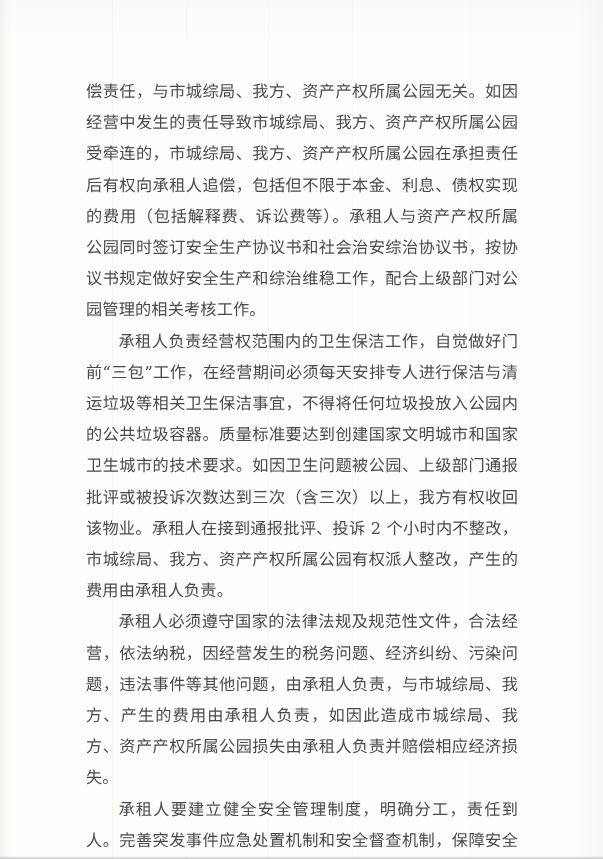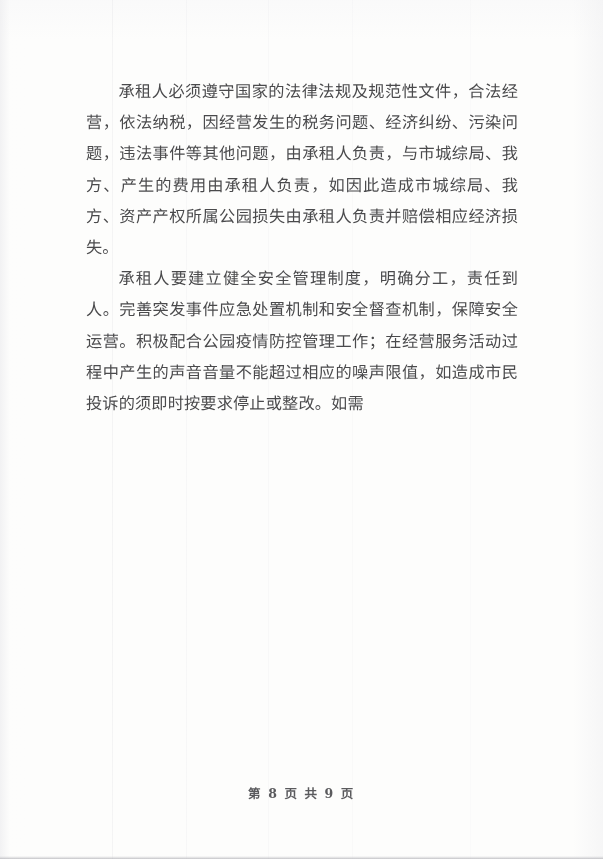--- a/index.html
+++ b/index.html
@@ -118,23 +118,22 @@
 </style>
 </head>
 <body>
 
 <div class="page">
 
   <div class="scan-tint"></div>
   <div class="scan-streaks"></div>
 
   <div class="body-text">
+    <p class="para cont">偿责任，与市城综局、我方、资产产权所属公园无关。如因经营中发生的责任导致市城综局、我方、资产产权所属公园受牵连的，市城综局、我方、资产产权所属公园在承担责任后有权向承租人追偿，包括但不限于本金、利息、债权实现的费用（包括解释费、诉讼费等）。承租人与资产产权所属公园同时签订安全生产协议书和社会治安综治协议书，按协议书规定做好安全生产和综治维稳工作，配合上级部门对公园管理的相关考核工作。</p>
+    <p class="para">承租人负责经营权范围内的卫生保洁工作，自觉做好门前“三包”工作，在经营期间必须每天安排专人进行保洁与清运垃圾等相关卫生保洁事宜，不得将任何垃圾投放入公园内的公共垃圾容器。质量标准要达到创建国家文明城市和国家卫生城市的技术要求。如因卫生问题被公园、上级部门通报批评或被投诉次数达到三次（含三次）以上，我方有权收回该物业。承租人在接到通报批评、投诉 2 个小时内不整改，市城综局、我方、资产产权所属公园有权派人整改，产生的费用由承租人负责。</p>
     <p class="para">承租人必须遵守国家的法律法规及规范性文件，合法经营，依法纳税，因经营发生的税务问题、经济纠纷、污染问题，违法事件等其他问题，由承租人负责，与市城综局、我方、产生的费用由承租人负责，如因此造成市城综局、我方、资产产权所属公园损失由承租人负责并赔偿相应经济损失。</p>
     <p class="para">承租人要建立健全安全管理制度，明确分工，责任到人。完善突发事件应急处置机制和安全督查机制，保障安全运营。积极配合公园疫情防控管理工作；在经营服务活动过程中产生的声音音量不能超过相应的噪声限值，如造成市民投诉的须即时按要求停止或整改。如需</p>
   </div>
 
-  <div class="footer">
-    <span class="footer-text">第 8 页 共 9 页</span>
-  </div>
 
   <div class="bottom-edge"></div>
 
 </div>
 
 </body></html>

